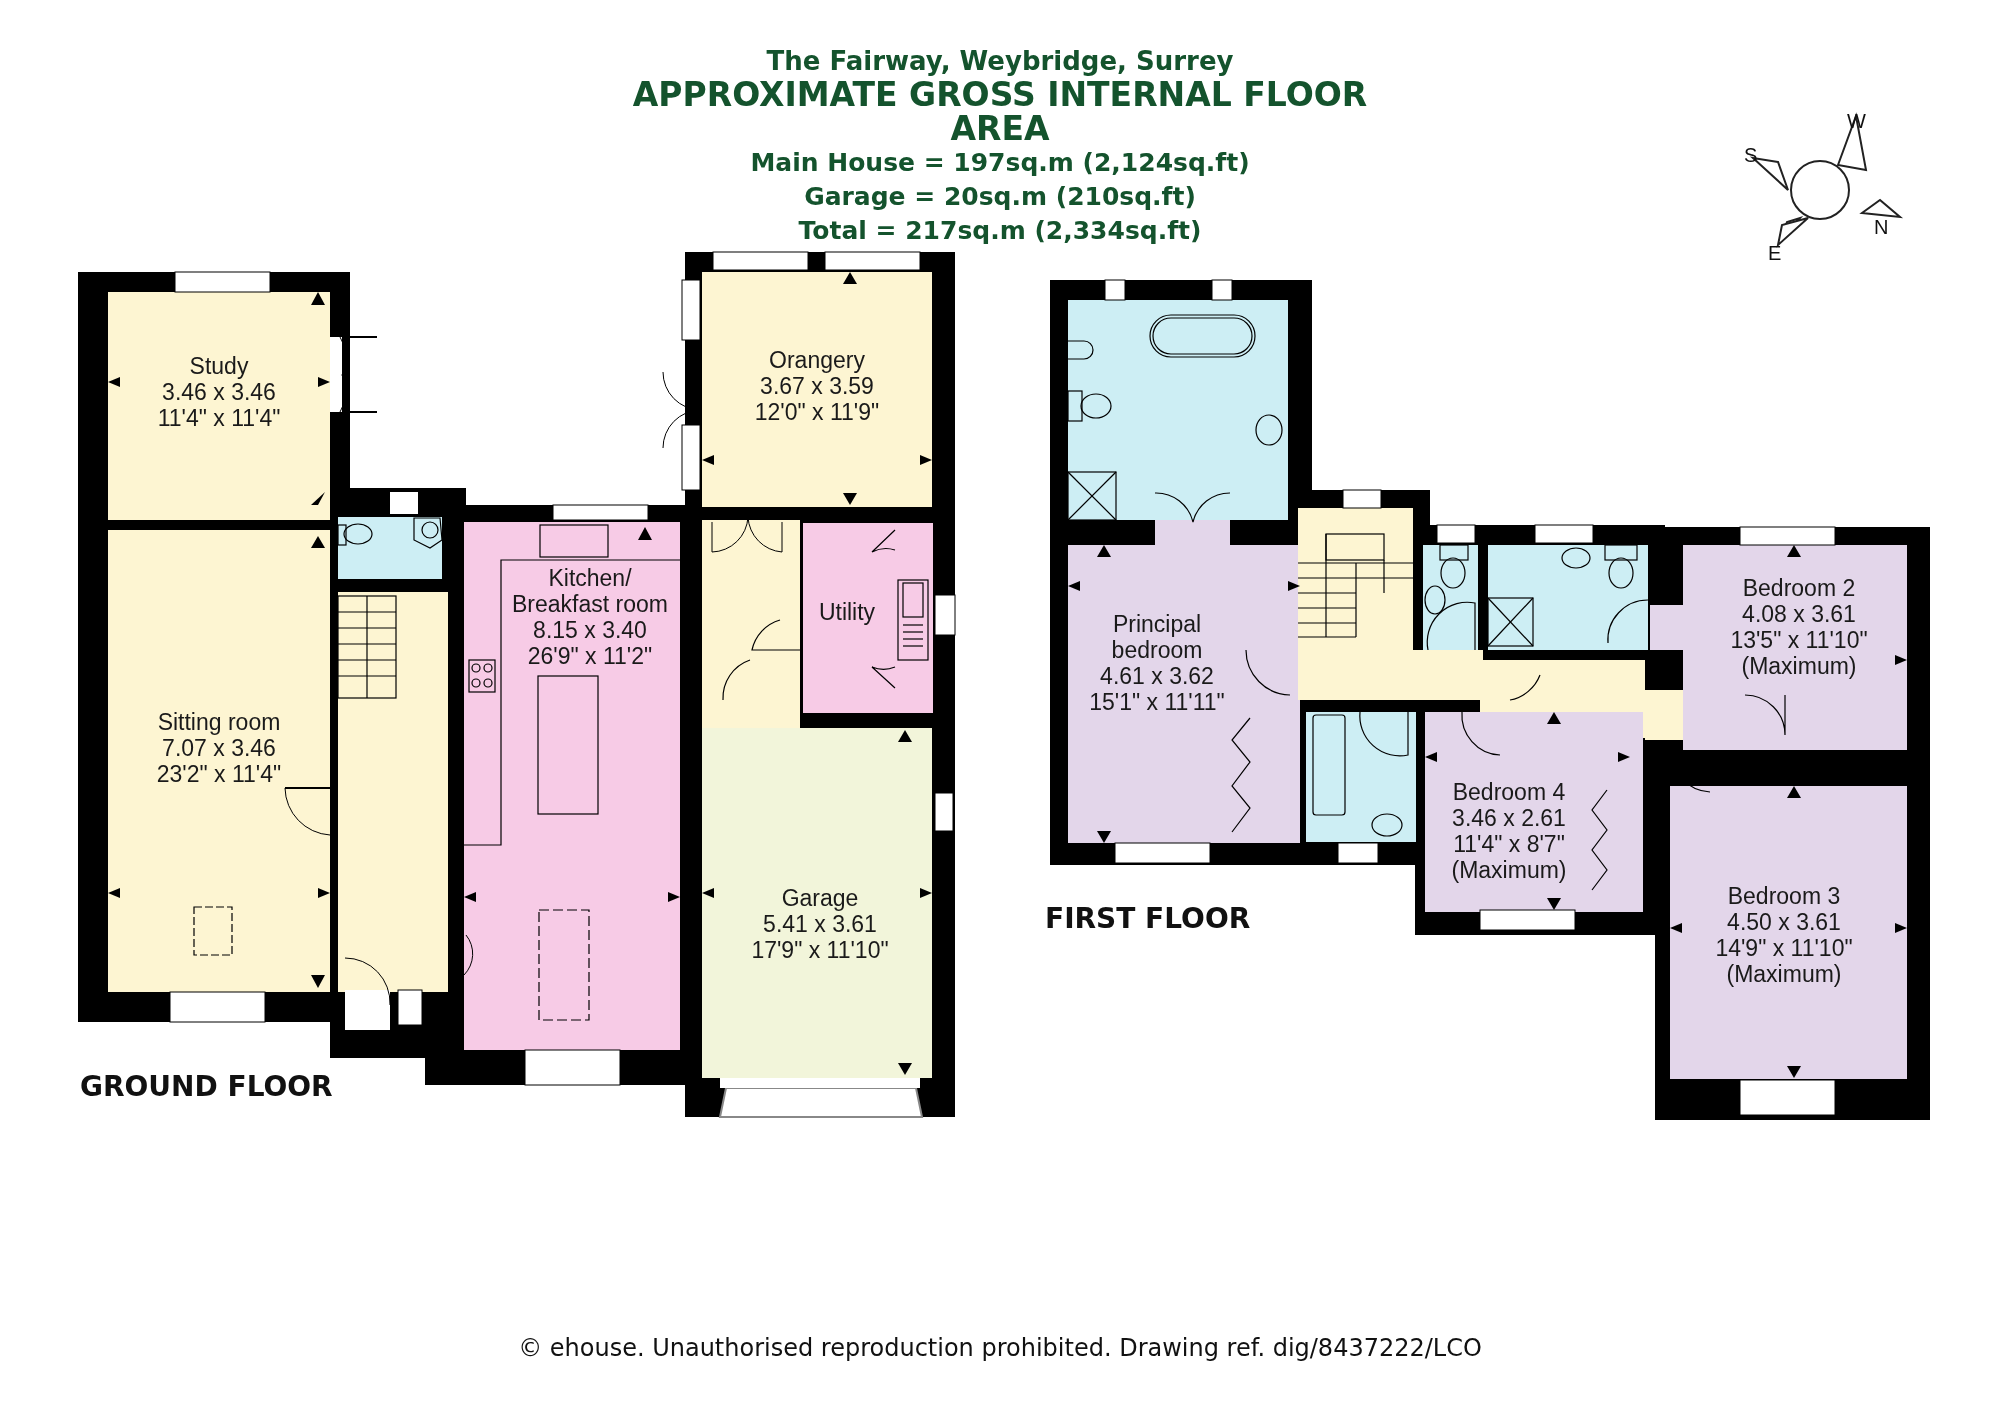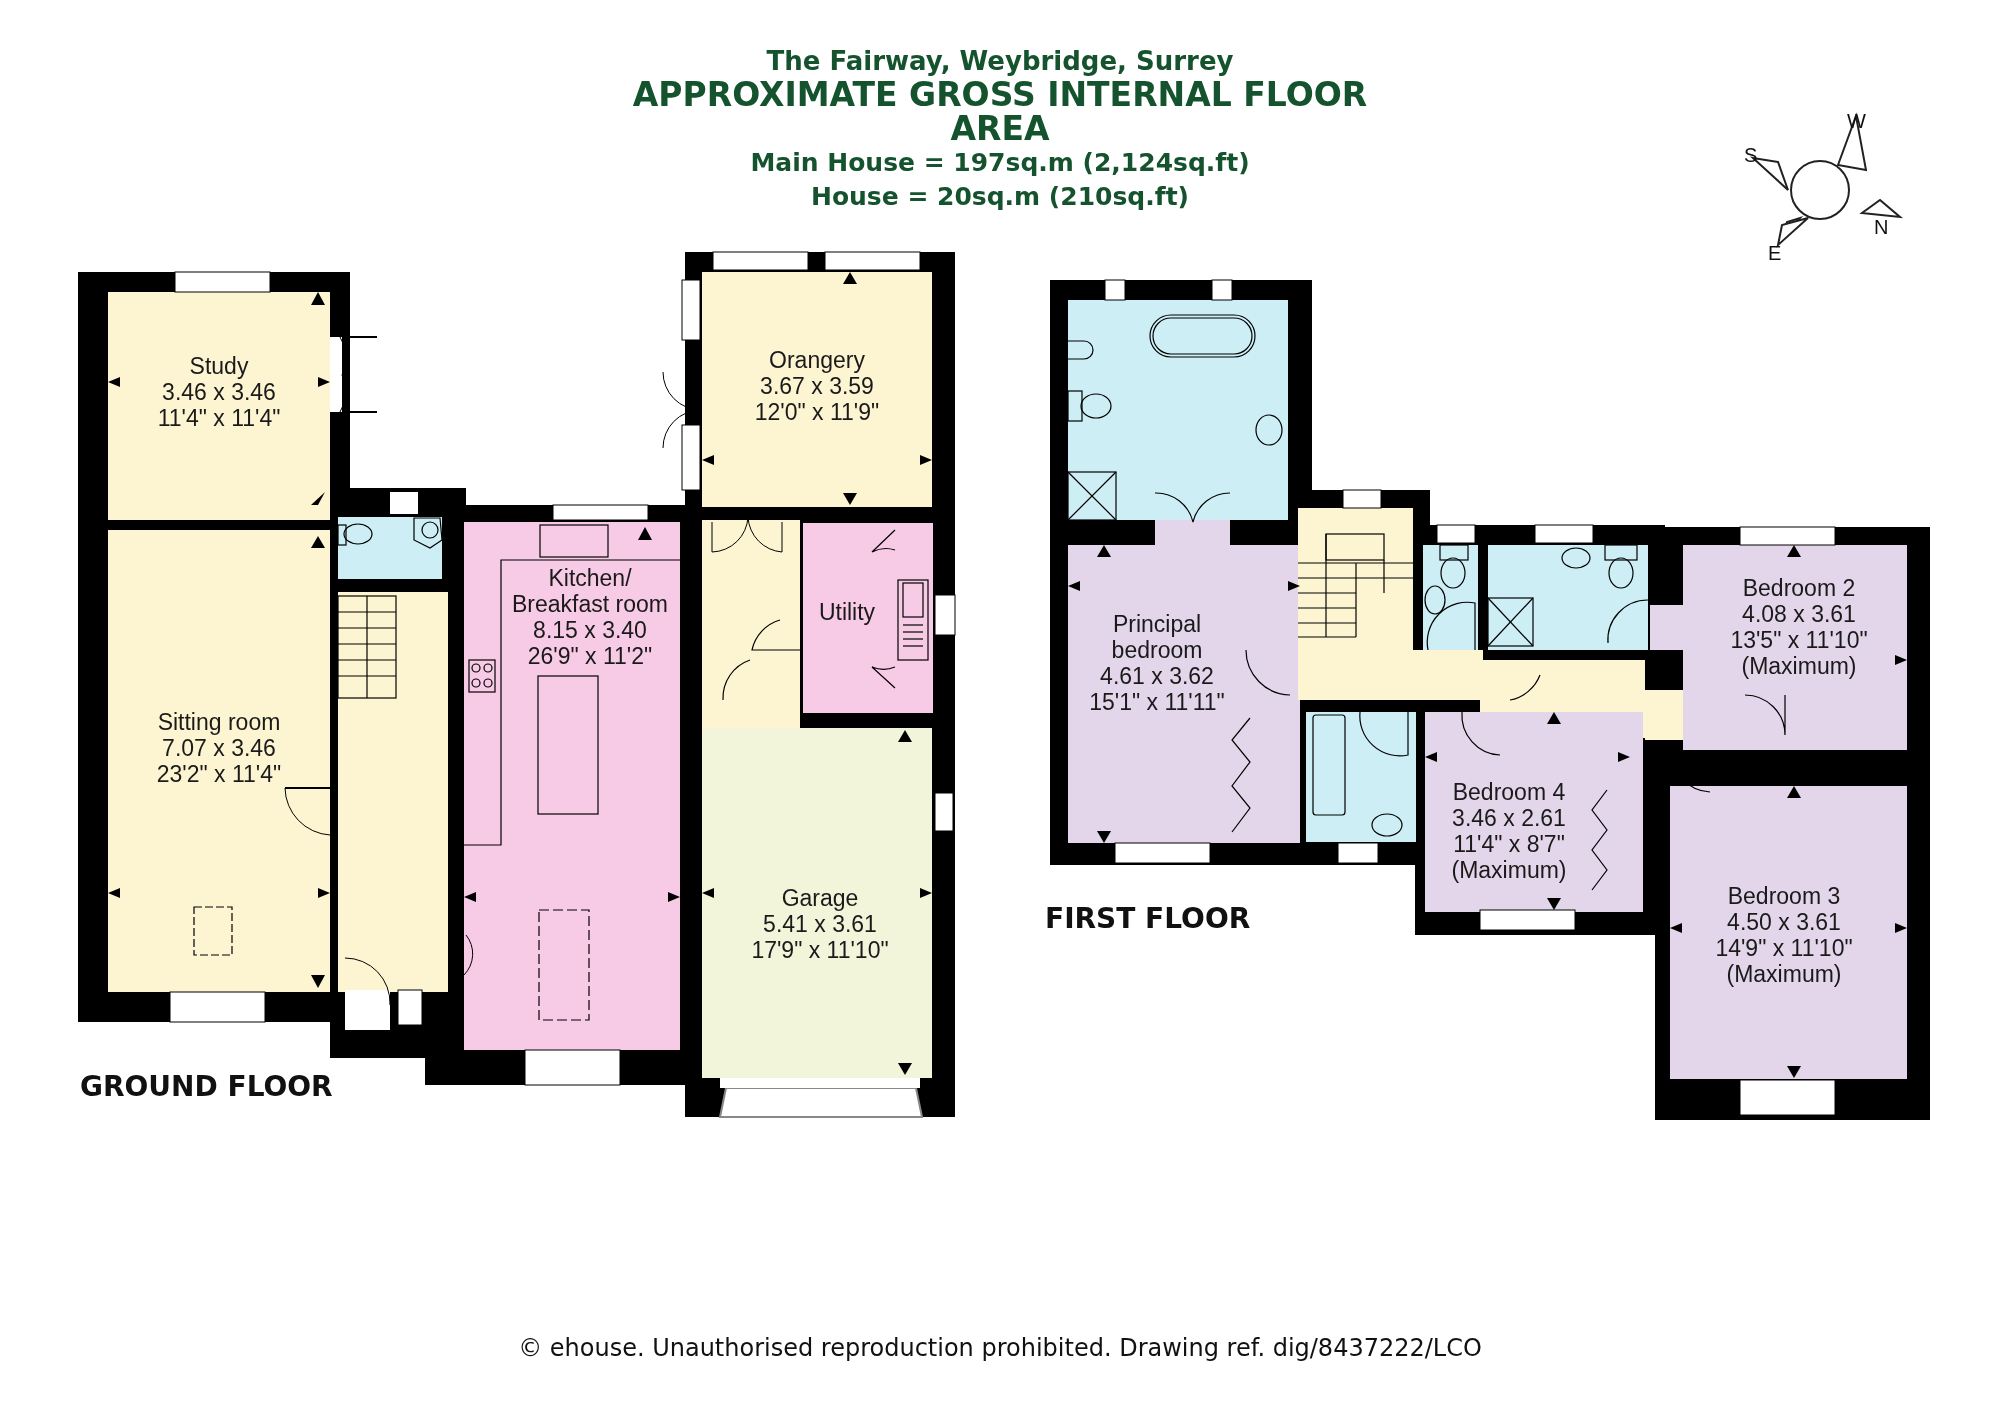--- a/index.html
+++ b/index.html
@@ -14,21 +14,22 @@
     .room-label { font-family: "Liberation Sans", sans-serif; font-size: 23px; fill: #1a1a1a; text-anchor: middle; }
     .compass-label { font-family: "Liberation Sans", sans-serif; font-size: 20px; fill: #111; }
   </style>
 </head>
 <body>
 
 <div class="header">
   <div class="l1">The Fairway, Weybridge, Surrey</div>
   <div class="l2">APPROXIMATE GROSS INTERNAL FLOOR AREA</div>
   <div class="l3">Main House = 197sq.m (2,124sq.ft)</div>
-  <div class="l3">House = 20sq.m (210sq.ft)</div>
+  <div class="l3">Garage = 20sq.m (210sq.ft)</div>
+  <div class="l3">Total = 217sq.m (2,334sq.ft)</div>
 </div>
 
 <div class="floor-label" style="left:80px; top:1070px;">GROUND FLOOR</div>
 <div class="floor-label" style="left:1045px; top:902px;">FIRST FLOOR</div>
 
 <div class="footer">© ehouse. Unauthorised reproduction prohibited. Drawing ref. dig/8437222/LCO</div>
 
 <svg class="plan" width="2000" height="1413" viewBox="0 0 2000 1413" xmlns="http://www.w3.org/2000/svg">
 
   <g stroke="#222" stroke-width="2" fill="#fff">

